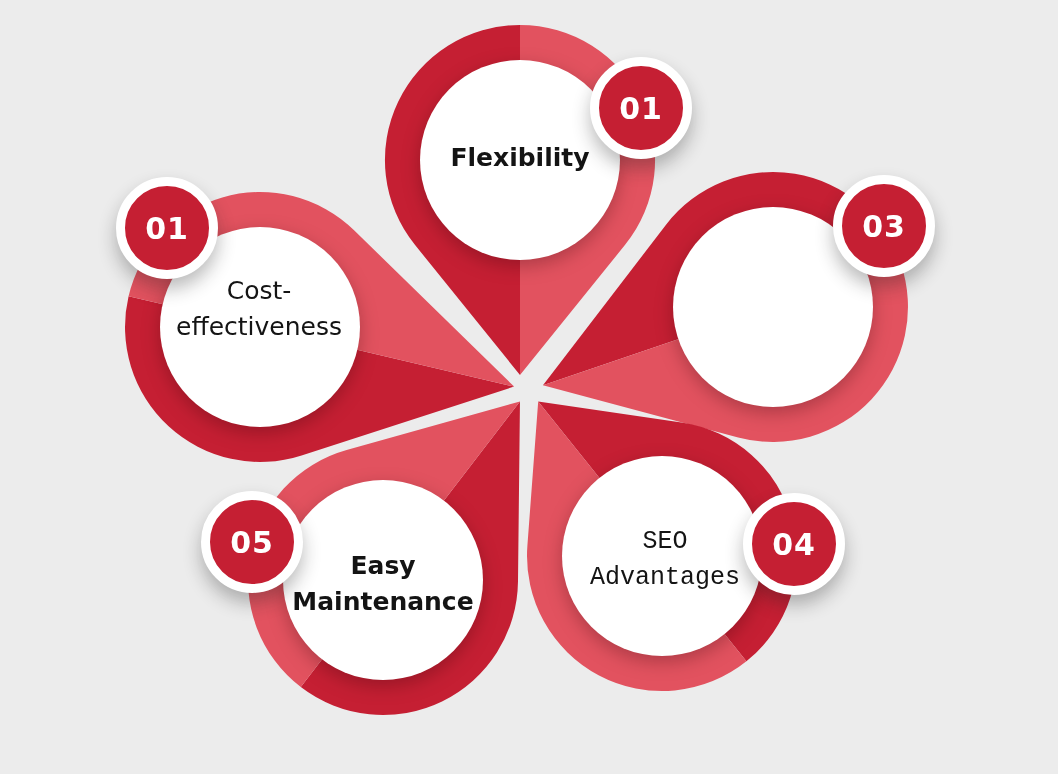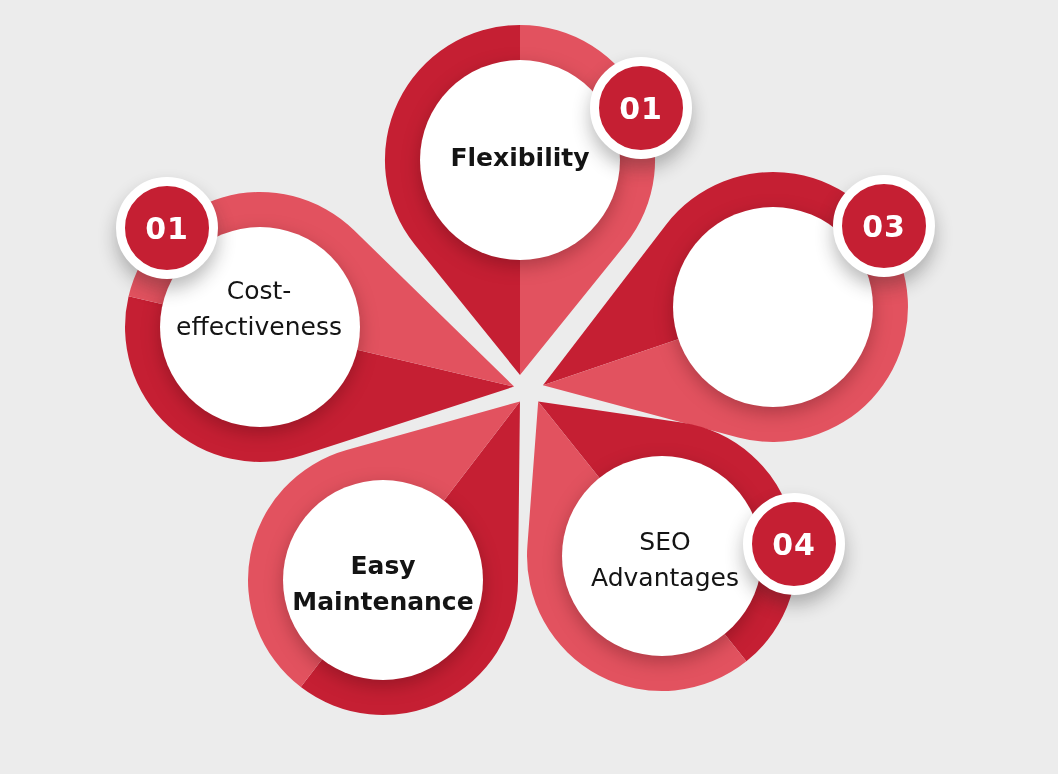--- a/index.html
+++ b/index.html
@@ -20,21 +20,21 @@
   .half-light{fill:var(--petal-light);}
   .inner-circle{fill:var(--circle-fill);filter:drop-shadow(0 6px 9px rgba(40,0,5,0.28));}
   .petal-label{
     position:absolute;transform:translate(-50%,-50%);
     text-align:center;color:var(--label-text);
     font-size:25px;line-height:36px;font-weight:400;
   }
   .label-1{left:259px;top:309px;width:215px;}
   .label-2{left:520px;top:158px;width:210px;font-weight:bold;}
   .label-3{left:772px;top:305px;width:175px;}
-  .label-4{left:665px;top:560px;width:175px;}
+  .label-4{left:665px;top:560px;width:175px;font-family:Liberation Mono, monospace;}
   .label-5{left:383px;top:584px;width:185px;font-weight:bold;}
   .badge{
     position:absolute;width:84px;height:84px;border-radius:50%;
     background:var(--badge-fill);border:9px solid var(--badge-ring);
     box-shadow:0 10px 18px rgba(30,30,30,0.30);
     display:flex;align-items:center;justify-content:center;
     color:var(--badge-text);font-size:30px;font-weight:bold;letter-spacing:1px;
   }
   .badge-1{left:116px;top:177px;}
   .badge-2{left:590px;top:57px;}
@@ -85,14 +85,15 @@
 
   <div class="petal-label label-1">Cost-effectiveness</div>
   <div class="petal-label label-2">Flexibility</div>
   <div class="petal-label label-4">SEO Advantages</div>
   <div class="petal-label label-5">Easy Maintenance</div>
 
   <div class="badge badge-1">01</div>
   <div class="badge badge-2">01</div>
   <div class="badge badge-3">03</div>
   <div class="badge badge-4">04</div>
+  <div class="badge badge-5">05</div>
 
 </div>
 
 </body></html>

